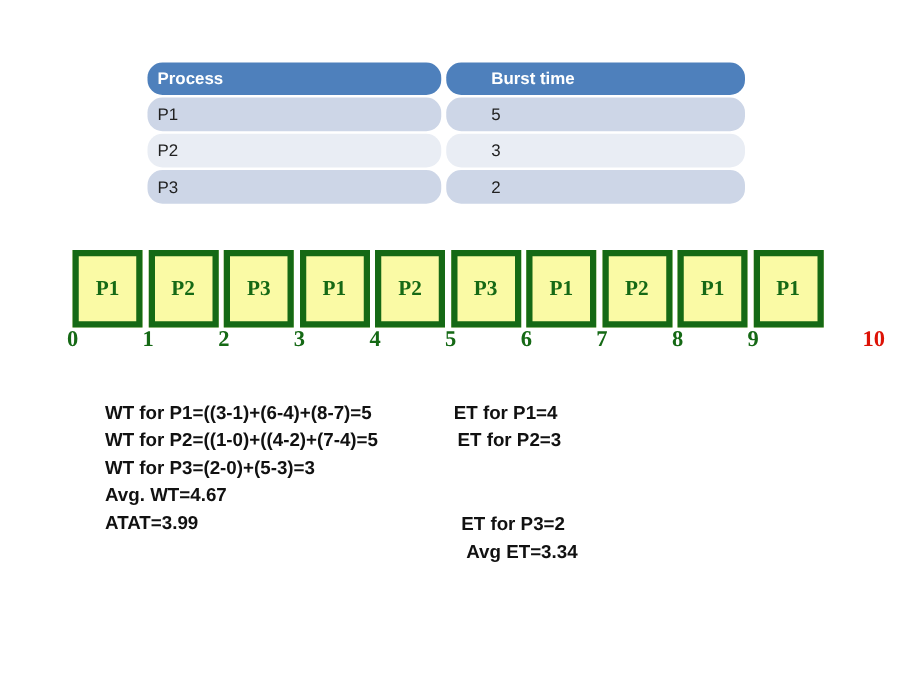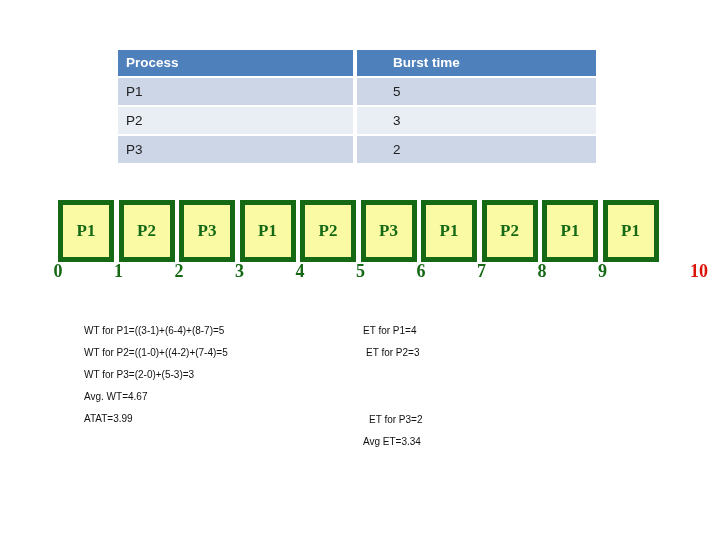--- a/index.html
+++ b/index.html
@@ -20,20 +20,21 @@
     width: 478px;
   }
   .trow { display: flex; margin-bottom: 2px; }
   .tcell {
     box-sizing: border-box;
     padding-left: 8px;
     font-size: 13.5px;
     color: #212121;
     height: 27px;
     line-height: 27px;
+    border-radius: 12px;
   }
   .c1 { width: 235px; margin-right: 4px; }
   .c2 { flex: 1; padding-left: 36px; }
   .thead .tcell {
     background: #4e80bc;
     color: #ffffff;
     font-weight: bold;
     height: 26px;
     line-height: 26px;
   }
@@ -77,32 +78,33 @@
     color: #156915;
     white-space: nowrap;
   }
   .gtick.final { color: #dd1206; margin-left: 36px; }
 
   
   .calc {
     position: absolute;
     left: 84px;
     top: 320px;
-    font-size: 10px;
+    font-size: 15px;
     color: #111111;
+    font-weight: bold;
   }
   .calc-line { line-height: 22px; white-space: pre; }
   .et-col {
     position: absolute;
     left: 279px;
     top: 0;
   }
   .et-col .calc-line:nth-child(2) { margin-left: 3px; }
   .et-col .calc-line:nth-child(3) { margin-left: 6px; margin-top: 45px; }
-  .et-col .calc-line:nth-child(4) { }
+  .et-col .calc-line:nth-child(4) { margin-left: 10px; }
 </style>
 </head>
 <body>
 
 <div class="slide">
 
   <div class="ptable">
     <div class="trow thead">
       <div class="tcell c1">Process</div>
       <div class="tcell c2">Burst time</div>

